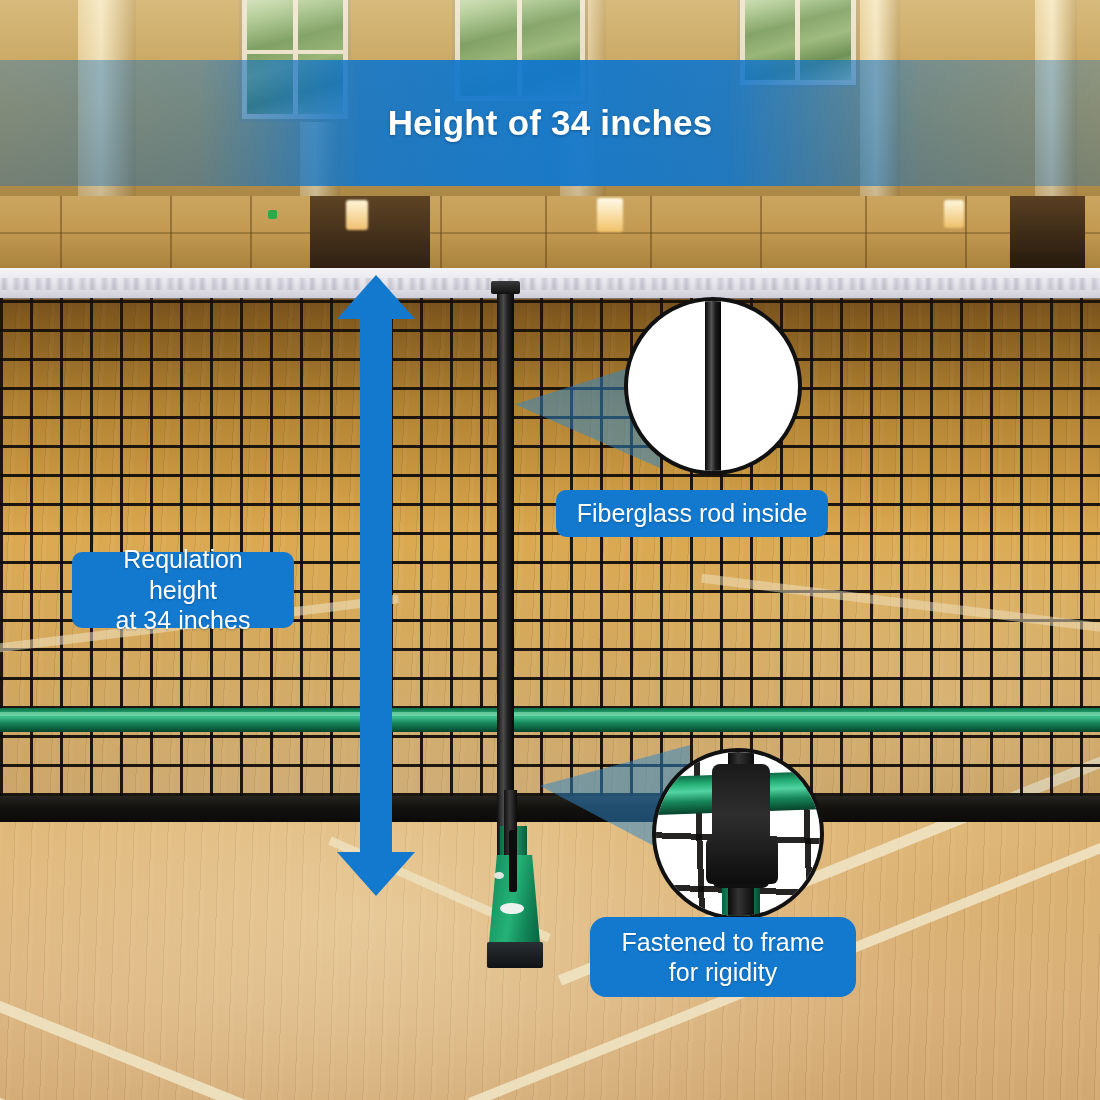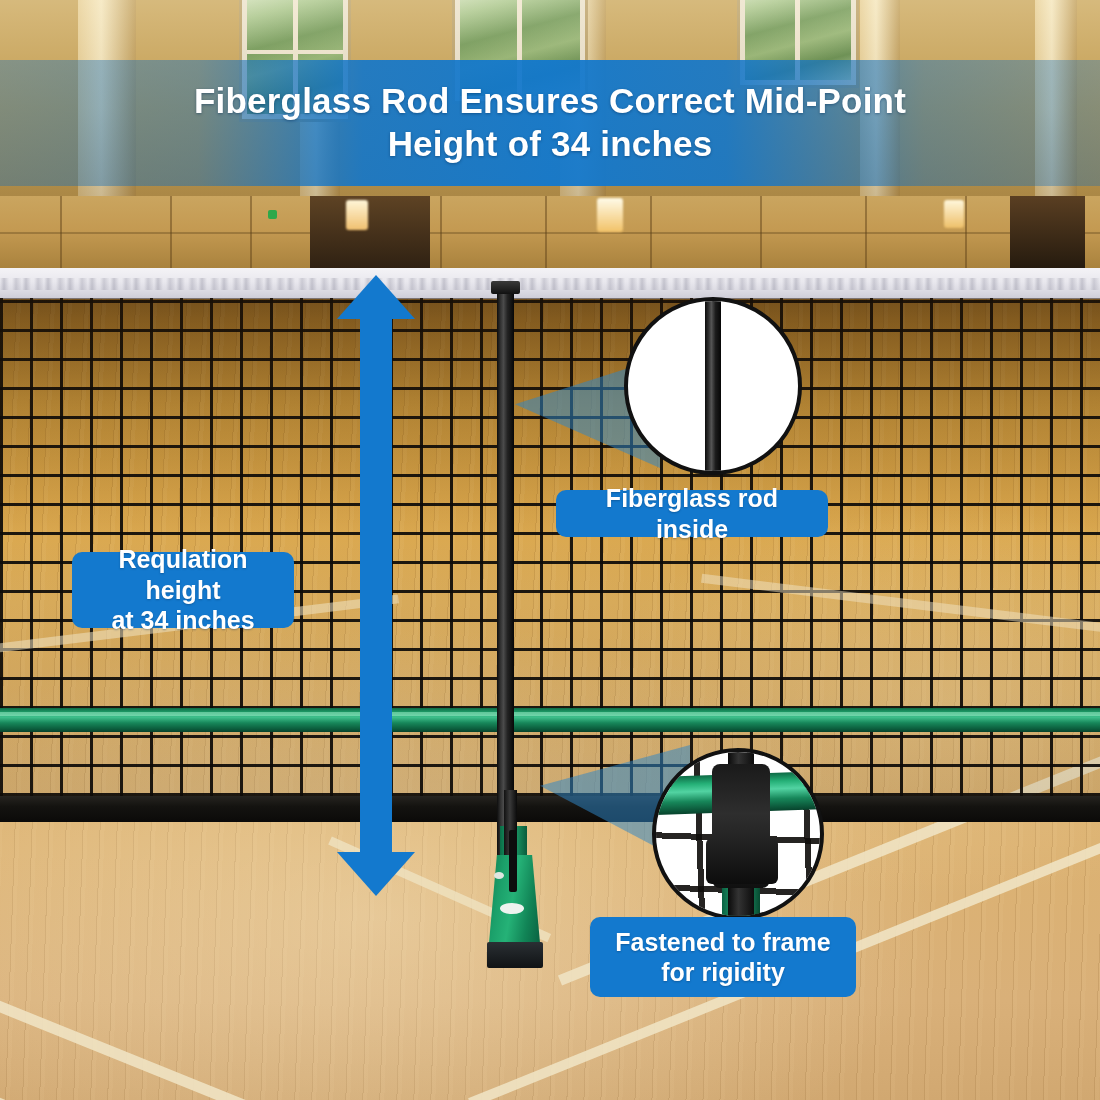--- a/index.html
+++ b/index.html
@@ -216,29 +216,29 @@
     background:linear-gradient(180deg,#1a1a1a,#2e2e2e 40%,#101010);
   }
   #mag-bot .mb-clip2{
     position:absolute;left:50px;top:86px;width:72px;height:46px;border-radius:6px;
     background:linear-gradient(180deg,#242424,#0d0d0d);
   }
 
   
   .chip{
     position:absolute;background:#1379ce;color:#fff;border-radius:10px;
-    font-size:25px;font-weight:bold;line-height:1.22;text-align:center;
+    font-size:25px;font-weight:normal;line-height:1.22;text-align:center;
     display:flex;align-items:center;justify-content:center;
     padding:14px 16px;box-sizing:border-box;
     text-shadow:0 1px 2px rgba(0,40,80,.35);
     white-space:pre-line;
   }
   #chip-regulation{left:72px;top:552px;width:222px;height:76px;}
   #chip-rod{left:556px;top:490px;width:272px;height:47px;font-size:25px;}
-  #chip-fastened{left:590px;top:917px;width:266px;height:80px;}
+  #chip-fastened{left:590px;top:917px;width:266px;height:80px;border-radius:16px;}
 </style>
 </head>
 <body>
 
 <div id="stage">
 
   <div class="layer" id="wall-upper"></div>
 
   <div class="layer pillar" style="left:78px;top:0;width:58px;height:196px;"></div>
   <div class="layer pillar" style="left:300px;top:0;width:40px;height:196px;"></div>
@@ -328,21 +328,20 @@
     <div class="mb-mesh"></div>
     <div class="mb-tube"></div>
     <div class="mb-postg"></div>
     <div class="mb-post"></div>
     <div class="mb-clip"></div>
     <div class="mb-clip2"></div>
   </div>
 
   <div class="layer" id="banner"></div>
   <div id="banner-text">
-    <div>Fiberglass Rod Ensures Correct Mid-Point</div>
     <div>Height of 34 inches</div>
   </div>
 
   <div class="chip" id="chip-regulation">Requlation height
 at 34 inches</div>
 
   <div class="chip" id="chip-rod">Fiberglass rod inside</div>
 
   <div class="chip" id="chip-fastened">Fastened to frame
 for rigidity</div>

